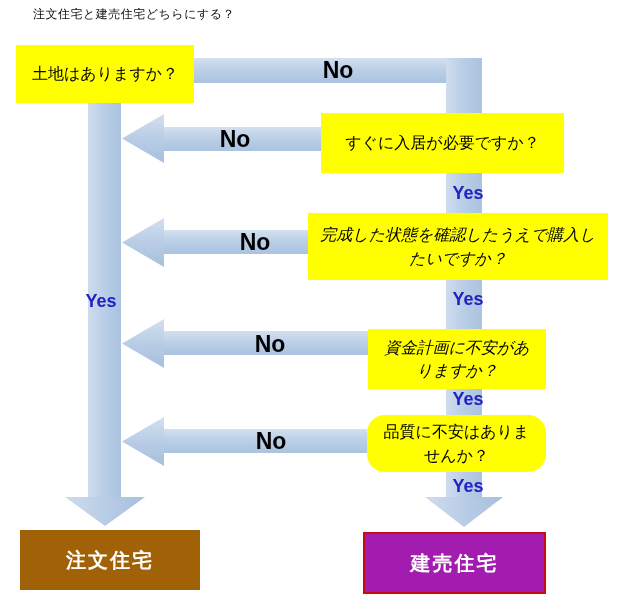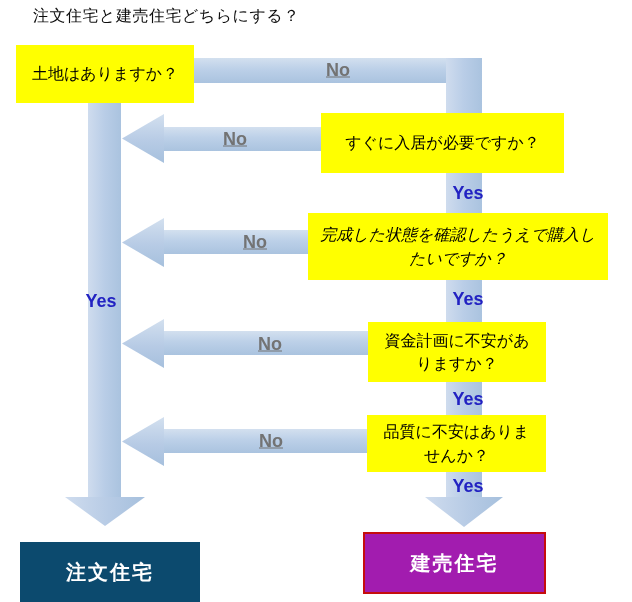--- a/index.html
+++ b/index.html
@@ -3,21 +3,21 @@
 <meta charset="utf-8">
 <style>
   html,body { margin:0; padding:0; background:#ffffff; }
   .canvas {
     position:relative; width:632px; height:602px; overflow:hidden;
     background:#ffffff;
     font-family:"Liberation Sans","DejaVu Sans",sans-serif;
   }
   .title {
     position:absolute; left:33px; top:6px;
-    font-size:16px; color:#0d0d0d; letter-spacing:0.5px; white-space:nowrap;
+    font-size:12px; color:#0d0d0d; letter-spacing:0.5px; white-space:nowrap;
   }
   
   .band {
     position:absolute; z-index:1;
     background:linear-gradient(180deg,#d3e0ef 0%,#bcd0e8 45%,#aac3df 100%);
   }
   .vband {
     position:absolute; z-index:1;
     background:linear-gradient(90deg,#cfdcee 0%,#b9cde7 50%,#aac3df 100%);
   }
@@ -37,28 +37,28 @@
     background:#ffff00;
     display:flex; align-items:center; justify-content:center; text-align:center;
     font-size:16px; line-height:1.45; color:#000000;
   }
   
   .rbox {
     position:absolute; z-index:2; box-sizing:border-box;
     display:flex; align-items:center; justify-content:center;
     font-size:20px; font-weight:bold; color:#ffffff; letter-spacing:2px;
   }
-  .rbox.blue { background:#0c4a6e;margin-top:12px; }
+  .rbox.blue { background:#a16207; }
   .rbox.red  { background:#a21caf; border:2px solid #c50d0d; }
   
   .lbl {
     position:absolute; z-index:3; transform:translate(-50%,-50%);
     font-weight:bold; white-space:nowrap;
   }
-  .lbl.no  { color:#737373; font-size:18px;text-decoration:underline; }
+  .lbl.no  { color:#000000; font-size:23px; }
   .lbl.yes { color:#2222c2; font-size:18px; }
 </style>
 </head>
 <body>
 
 <div class="canvas">
 
   <div class="title">注文住宅と建売住宅どちらにする？</div>
 
   <div class="band" style="left:194px; top:58px;  width:288px; height:25px;"></div>
@@ -80,24 +80,24 @@
 
   <div class="qbox" style="left:16px;  top:45px;  width:178px; height:58px; padding:0 10px;">
     <span>土地はありますか？</span>
   </div>
   <div class="qbox" style="left:321px; top:113px; width:243px; height:60px; padding:12px 12px;">
     <span>すぐに入居が必要ですか？</span>
   </div>
   <div class="qbox" style="left:308px; top:213px; width:300px; height:67px; padding:0 8px;font-style:italic;">
     <span>完成した状態を確認したうえで購入したいですか？</span>
   </div>
-  <div class="qbox" style="left:368px; top:322px; width:178px; height:60px; padding:0 14px;">
+  <div class="qbox" style="left:368px; top:329px; width:178px; height:60px; padding:0 14px;font-style:italic;">
     <span>資金計画に不安がありますか？</span>
   </div>
-  <div class="qbox" style="left:367px; top:415px; width:179px; height:57px; padding:0 15px;">
+  <div class="qbox" style="left:367px; top:415px; width:179px; height:57px; padding:0 15px;border-radius:18px;">
     <span>品質に不安はありませんか？</span>
   </div>
 
   <div class="rbox blue" style="left:20px;  top:530px; width:180px; height:60px;">
     <span>注文住宅</span>
   </div>
   <div class="rbox red" style="left:363px; top:532px; width:183px; height:62px;">
     <span>建売住宅</span>
   </div>
 

